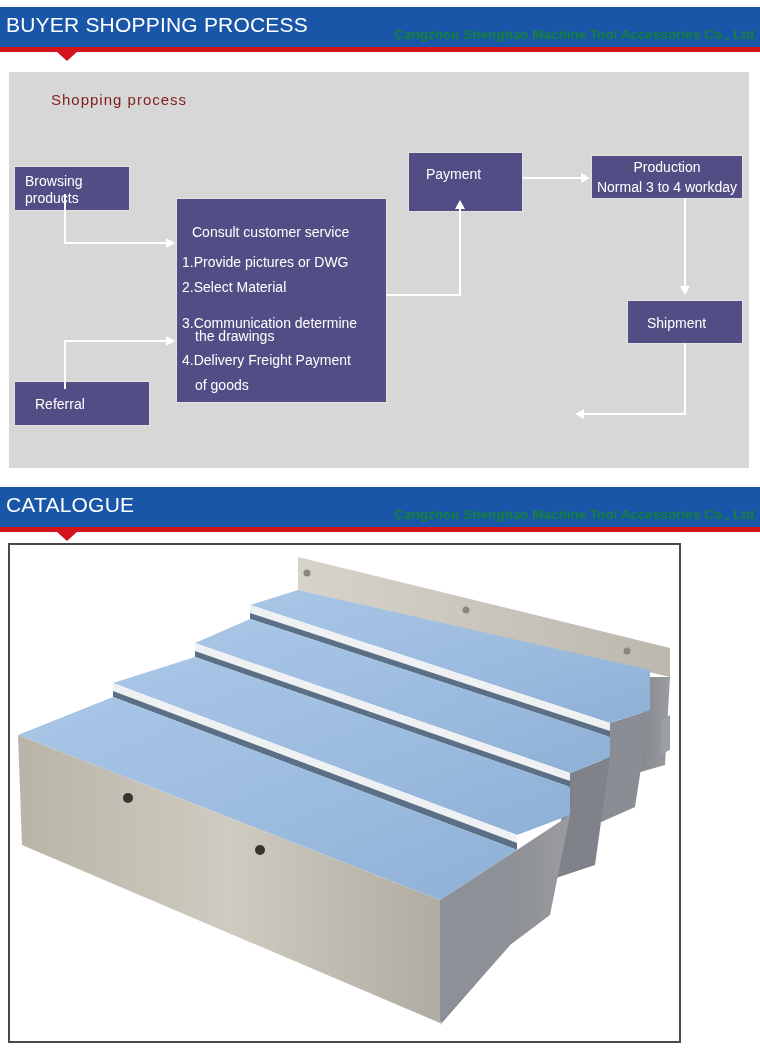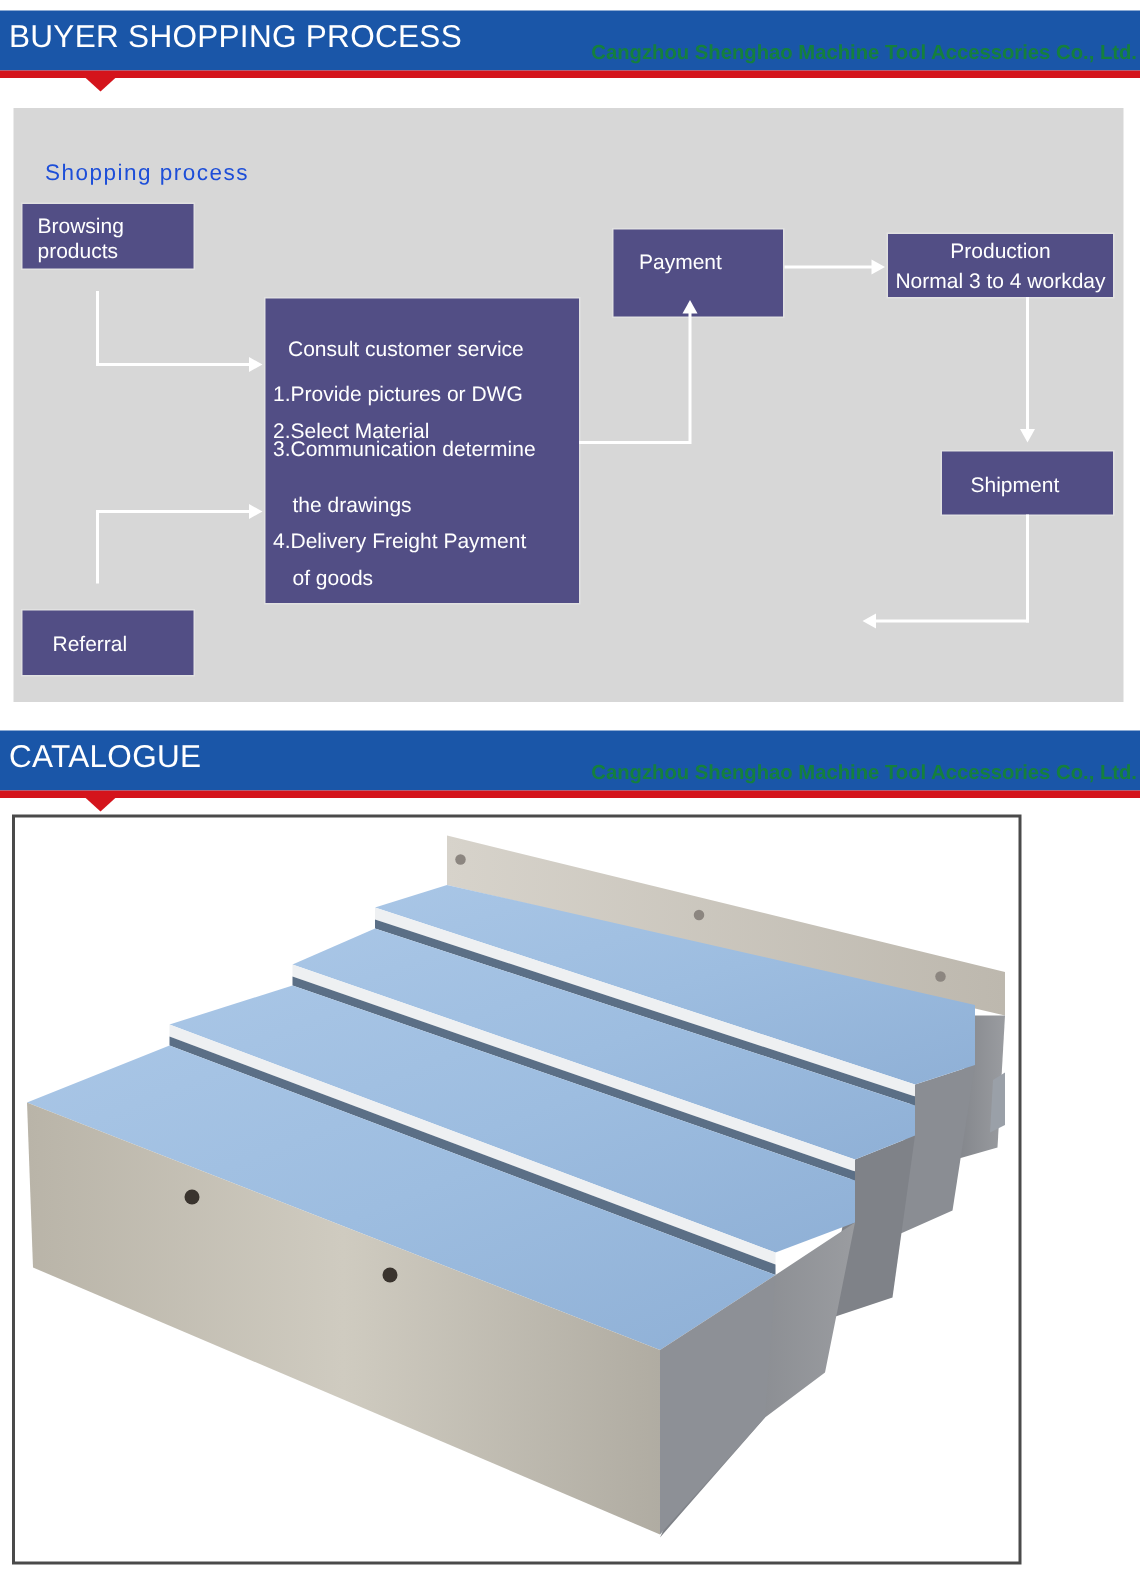--- a/index.html
+++ b/index.html
@@ -11,21 +11,21 @@
   .section-header .red-line { position: absolute; left: 0; top: 40px; width: 760px; height: 5px; background: #d4141c; }
   .section-header .notch { position: absolute; left: 56px; top: 44px; width: 0; height: 0;
     border-left: 11px solid transparent; border-right: 11px solid transparent; border-top: 10px solid #d4141c; }
   .section-header .title { position: absolute; left: 6px; top: 6px; font-size: 21px; color: #ffffff; letter-spacing: 0.2px; white-space: nowrap; }
   .section-header .company { position: absolute; right: 2px; top: 20px; font-size: 13.5px; font-weight: bold; color: #15803d; white-space: nowrap; }
 
   #hdr1 { top: 7px; }
   #hdr2 { top: 487px; text-decoration: underline; }
 
   .process-panel { position: absolute; left: 9px; top: 72px; width: 740px; height: 396px; background: #d7d7d7; }
-  .process-title { position: absolute; left: 21px; top: 19px; font-size: 15px; color: #1d4ed8; letter-spacing: 1px; white-space: nowrap; margin-top: 16px; }
+  .process-title { position: absolute; left: 42px; top: 19px; font-size: 15px; color: #7f1d1d; letter-spacing: 1px; white-space: nowrap; }
 
   .node { position: absolute; background: #524e85; color: #ffffff; font-size: 14px; box-shadow: 0 0 0 1px rgba(255,255,255,0.25); }
   .node .lbl { position: absolute; white-space: nowrap; }
 
   .arrow-line { position: absolute; background: #ffffff; }
   .arrow-head-right { position: absolute; width: 0; height: 0; border-top: 5px solid transparent; border-bottom: 5px solid transparent; border-left: 9px solid #ffffff; }
   .arrow-head-left { position: absolute; width: 0; height: 0; border-top: 5px solid transparent; border-bottom: 5px solid transparent; border-right: 9px solid #ffffff; }
   .arrow-head-up { position: absolute; width: 0; height: 0; border-left: 5px solid transparent; border-right: 5px solid transparent; border-bottom: 9px solid #ffffff; }
   .arrow-head-down { position: absolute; width: 0; height: 0; border-left: 5px solid transparent; border-right: 5px solid transparent; border-top: 9px solid #ffffff; }
 
@@ -39,34 +39,34 @@
   <div class="bar"></div>
   <div class="red-line"></div>
   <div class="notch"></div>
   <div class="title">BUYER SHOPPING PROCESS</div>
   <div class="company">Cangzhou Shenghao Machine Tool Accessories Co., Ltd.</div>
 </div>
 
 <div class="process-panel">
   <div class="process-title">Shopping process</div>
 
-  <div class="node" style="left:6px; top:64px; width:114px; height:43px;">
+  <div class="node" style="left:6px; top:95px; width:114px; height:43px;">
     <span class="lbl" style="left:10px; top:6px;">Browsing</span>
     <span class="lbl" style="left:10px; top:23px;">products</span>
   </div>
 
-  <div class="node" style="left:6px; top:335px; width:114px; height:43px;">
+  <div class="node" style="left:6px; top:310px; width:134px; height:43px;">
     <span class="lbl" style="left:20px; top:14px;">Referral</span>
   </div>
 
   <div class="node" style="left:168px; top:127px; width:209px; height:203px;">
     <span class="lbl" style="left:15px; top:25px;">Consult customer service</span>
     <span class="lbl" style="left:5px; top:55px;">1.Provide pictures or DWG</span>
     <span class="lbl" style="left:5px; top:80px;">2.Select Material</span>
-    <span class="lbl" style="left:5px; top:92px;">3.Communication determine</span>
+    <span class="lbl" style="left:5px; top:116px;">3.Communication determine</span>
     <span class="lbl" style="left:18px; top:129px;">the drawings</span>
     <span class="lbl" style="left:5px; top:153px;">4.Delivery  Freight  Payment</span>
     <span class="lbl" style="left:18px; top:178px;">of goods</span>
   </div>
 
   <div class="node" style="left:400px; top:81px; width:113px; height:58px;">
     <span class="lbl" style="left:17px; top:13px;">Payment</span>
   </div>
 
   <div class="node" style="left:583px; top:84px; width:150px; height:42px; text-align:center;">

